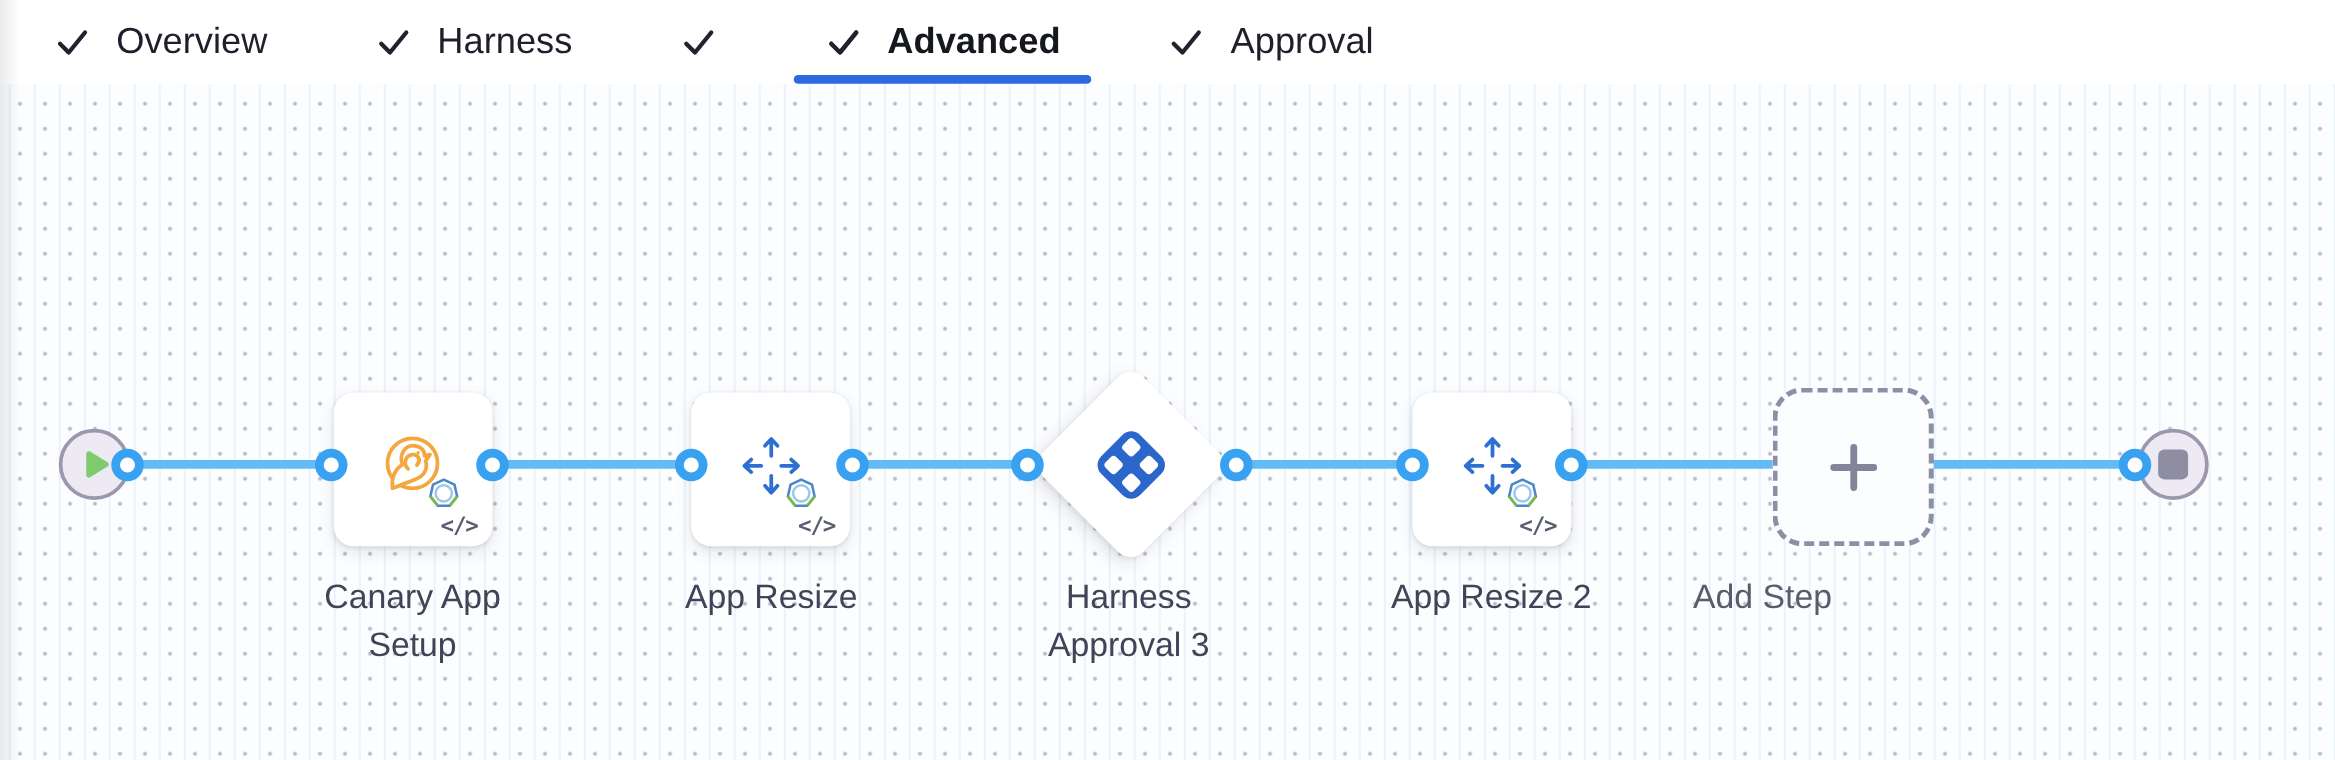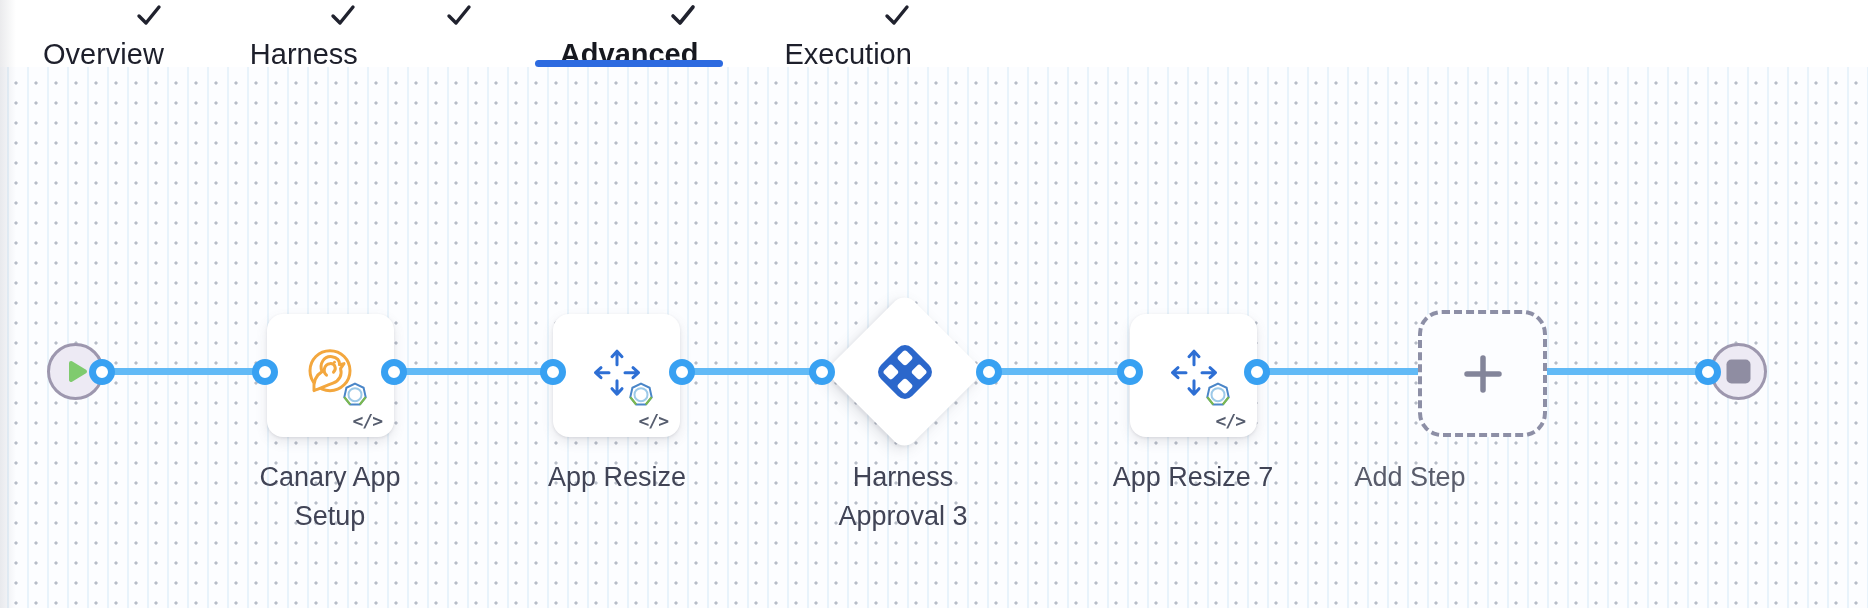--- a/index.html
+++ b/index.html
@@ -13,25 +13,24 @@
   
   .tabbar {
     position: absolute; left: 0; top: 0; width: 1868px; height: 67px;
     background: #ffffff;
     display: flex; align-items: center;
     padding-left: 16px; gap: 32px;
     z-index: 5;
   }
   .tab {
     position: relative; height: 67px;
-    display: flex; align-items: flex-end; gap: 8px;
+    display: flex; align-items: center; gap: 20px;
     padding: 0 27px;
     font-size: 29px; color: #1d1f2b; cursor: pointer;
     white-space: nowrap;
-    flex-direction: column;
   }
   .tab--active { font-weight: 700; color: #16181f; }
   .tab--active::after {
     content: ""; position: absolute; left: 2px; right: 2px; bottom: 0;
     height: 7px; border-radius: 4px; background: #2c6ae0;
   }
   .check { width: 30px; height: 30px; flex: 0 0 auto; }
 
   
   .canvas {
@@ -136,21 +135,21 @@
   <div class="tab tab--active">
     <svg class="check" viewBox="0 0 30 30" fill="none">
         <path d="M5 16 L12 23 L25 7" stroke="#20222e" stroke-width="3.6" stroke-linecap="round" stroke-linejoin="round"></path>
       </svg>
     <span>Advanced</span>
   </div>
   <div class="tab">
     <svg class="check" viewBox="0 0 30 30" fill="none">
         <path d="M5 16 L12 23 L25 7" stroke="#20222e" stroke-width="3.4" stroke-linecap="round" stroke-linejoin="round"></path>
       </svg>
-    <span>Execution</span>
+    <span>Approval</span>
   </div>
 </header>
 
 <div class="canvas">
 
   <div class="flow-line"></div>
 
   <div class="terminal" style="left:47px;">
     <svg width="27" height="27" viewBox="0 0 27 27">
       <polygon points="9,5 23,13.5 9,22" fill="#7fcb6e" stroke="#7fcb6e" stroke-width="4" stroke-linejoin="round"></polygon>
@@ -249,17 +248,17 @@
   <div class="port" style="left:669px;"></div>
   <div class="port" style="left:809px;"></div>
   <div class="port" style="left:976px;"></div>
   <div class="port" style="left:1117px;"></div>
   <div class="port" style="left:1244px;"></div>
   <div class="port" style="left:1695px;"></div>
 
   <div class="node-label" style="left:230px;">Canary App Setup</div>
   <div class="node-label" style="left:517px;text-align:center;">App Resize</div>
   <div class="node-label" style="left:803px;">Harness Approval 3</div>
-  <div class="node-label" style="left:1093px;">App Resize 7</div>
+  <div class="node-label" style="left:1093px;">App Resize 2</div>
   <div class="node-label node-label--add" style="left:1300px;">Add Step</div>
 
   <div class="edge-shadow"></div>
 </div>
 
 </body></html>

